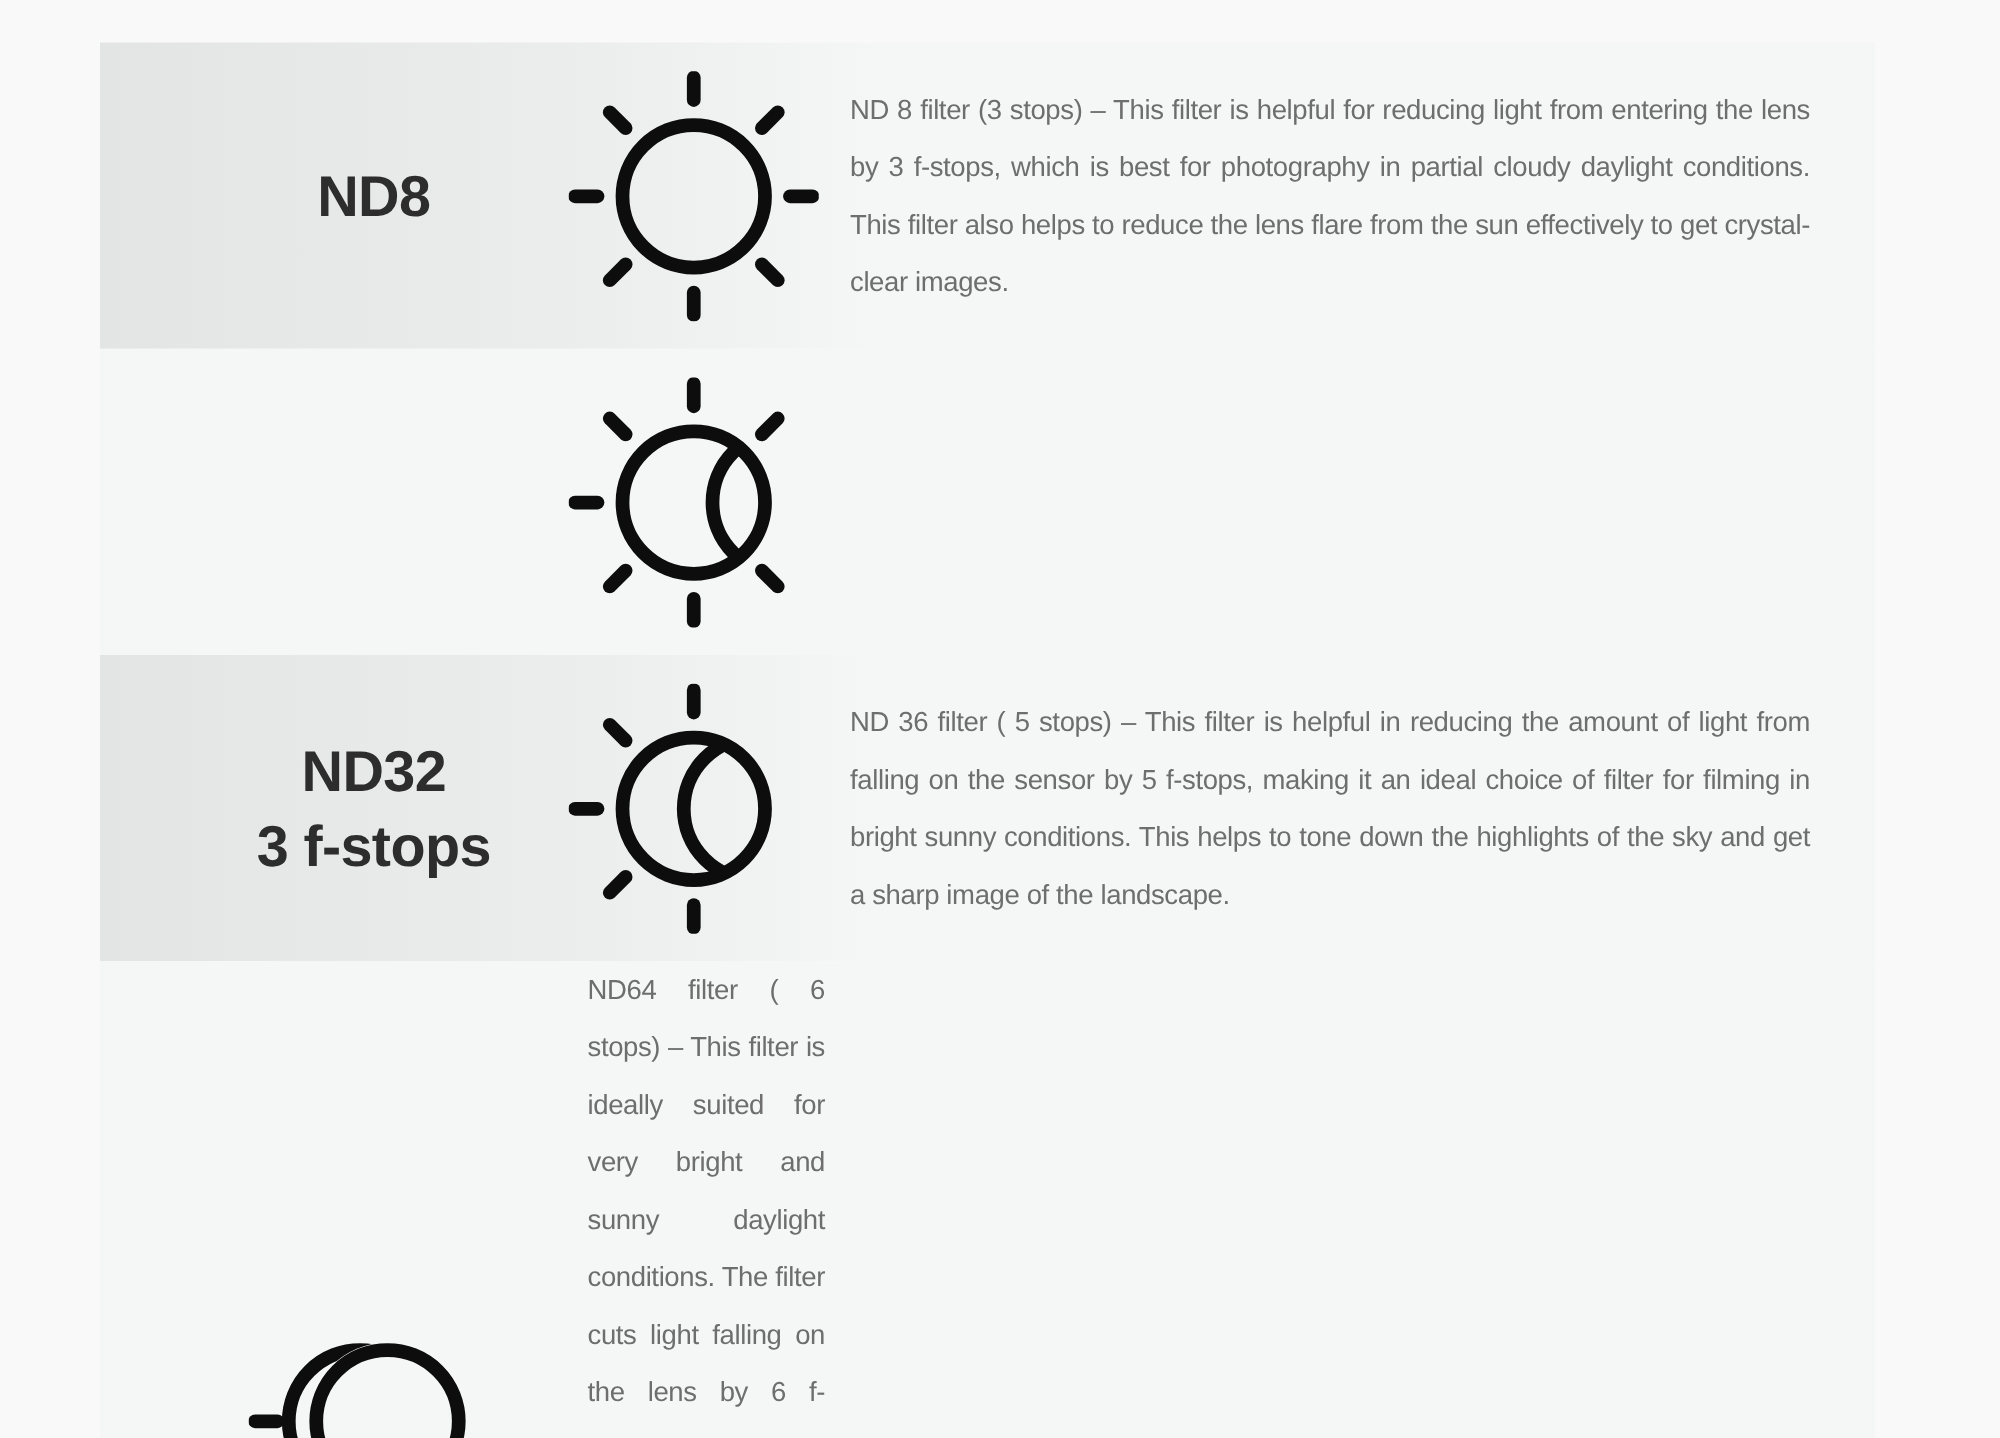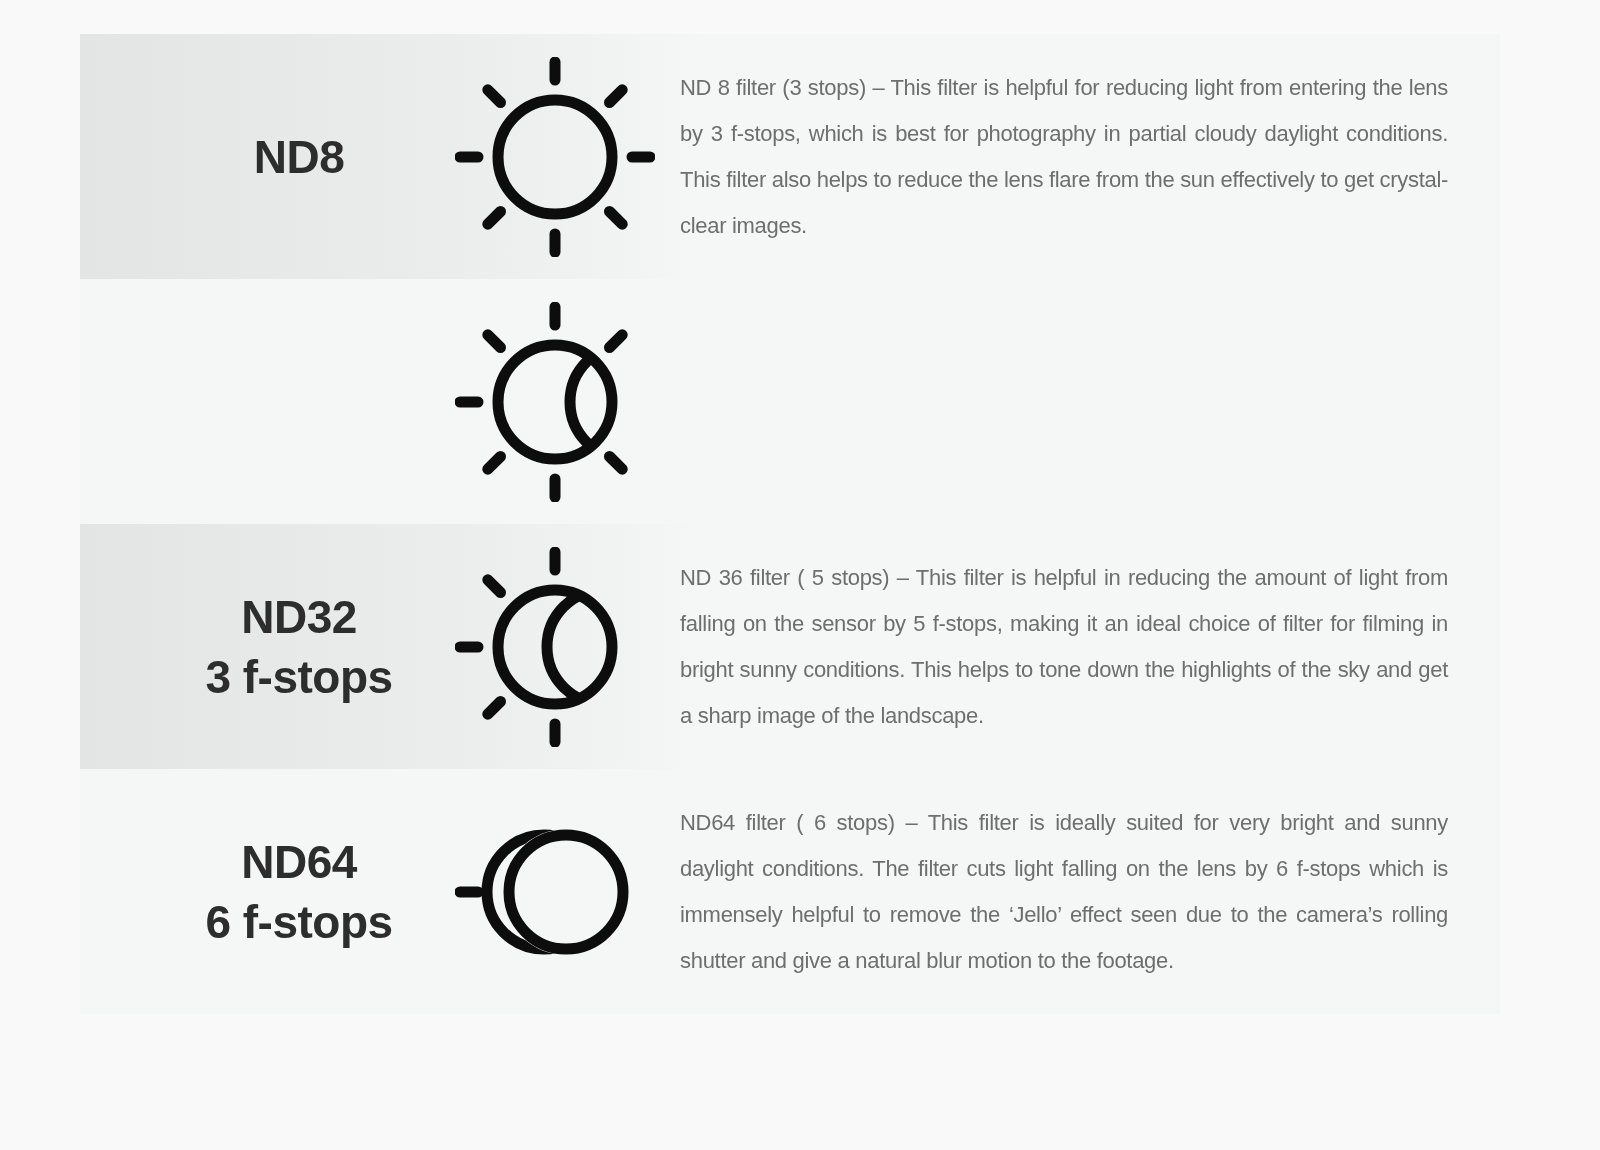--- a/index.html
+++ b/index.html
@@ -125,24 +125,20 @@
           <line x1="5" y1="100" x2="23" y2="100"></line>
           <line x1="32.8" y1="32.8" x2="45.5" y2="45.5"></line>
           <line x1="32.8" y1="167.2" x2="45.5" y2="154.5"></line>
         </g>
       </svg>
     </div>
     <p class="desc">ND 36 filter ( 5 stops) – This filter is helpful in reducing the amount of light from falling on the sensor by 5 f-stops, making it an ideal choice of filter for filming in bright sunny conditions. This helps to tone down the highlights of the sky and get a sharp image of the landscape.</p>
   </section>
 
   <section class="row">
-    <div class="title">
-      <span>ND64</span>
-      <span>6 f-stops</span>
-    </div>
     <div class="icon-wrap">
       <svg width="200" height="200" viewBox="0 0 200 200" aria-hidden="true">
         <defs>
           <mask id="mask64">
             <rect width="200" height="200" fill="white"></rect>
             <circle cx="111" cy="100" r="63" fill="black"></circle>
           </mask>
         </defs>
         <g stroke="#0d0d0d" stroke-width="11" fill="none" stroke-linecap="round">
           <circle cx="89" cy="100" r="57" mask="url(#mask64)"></circle>

